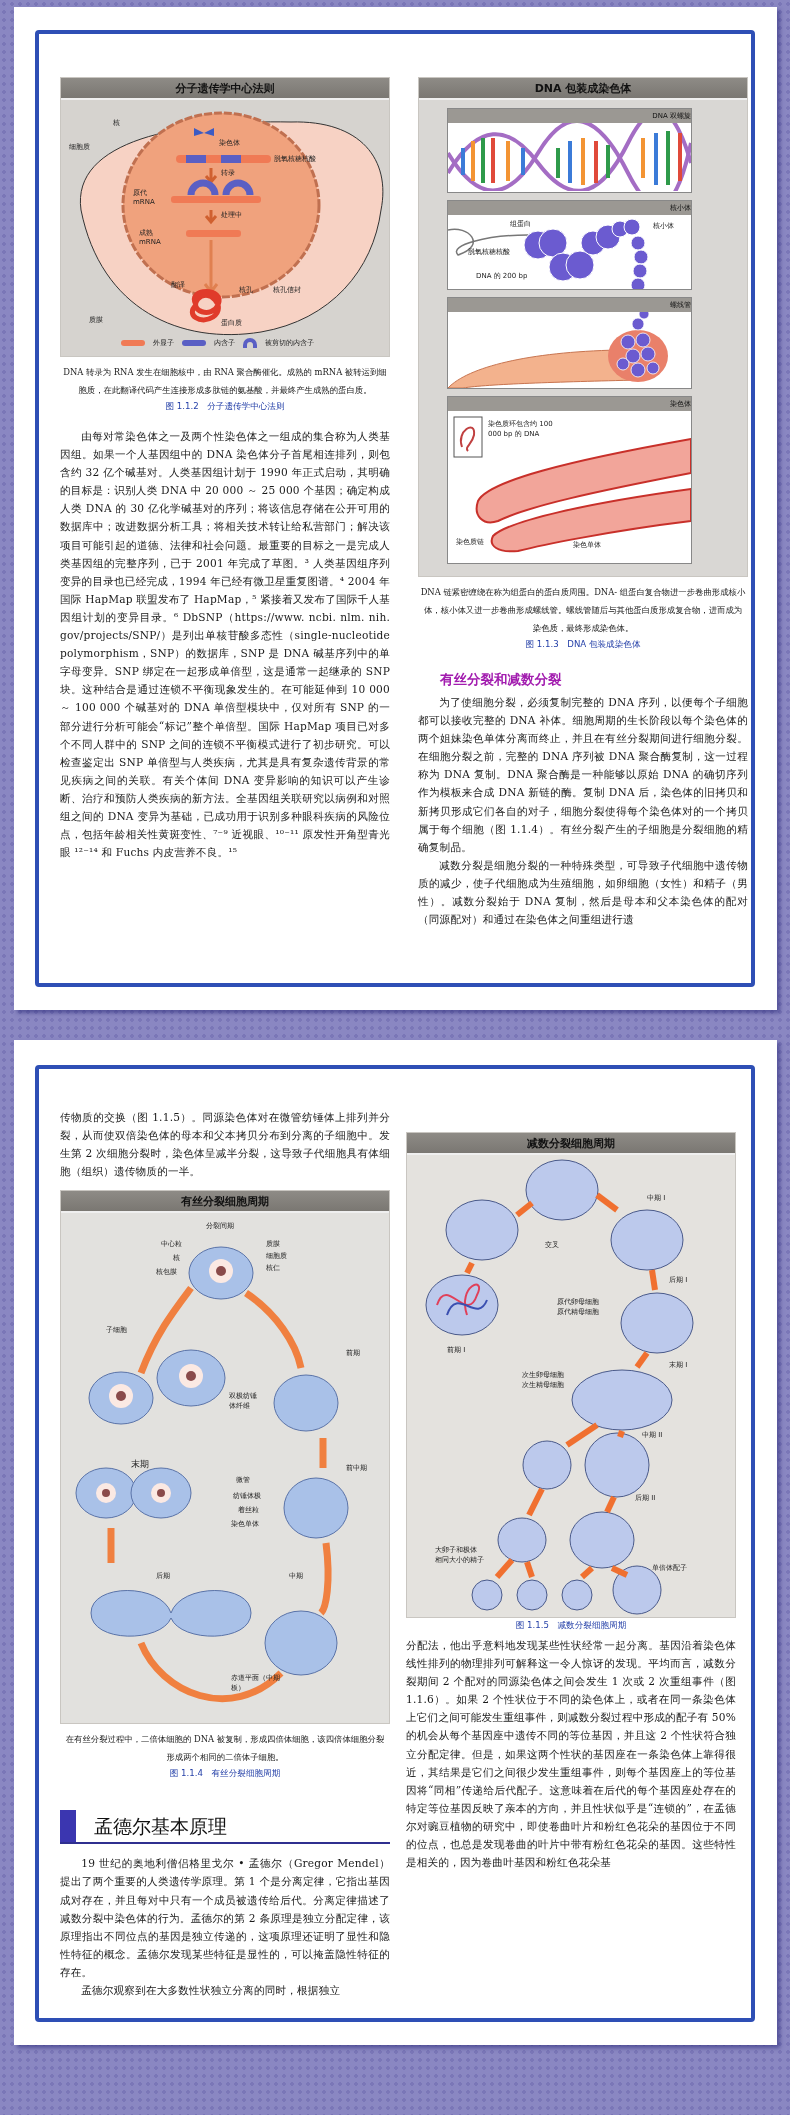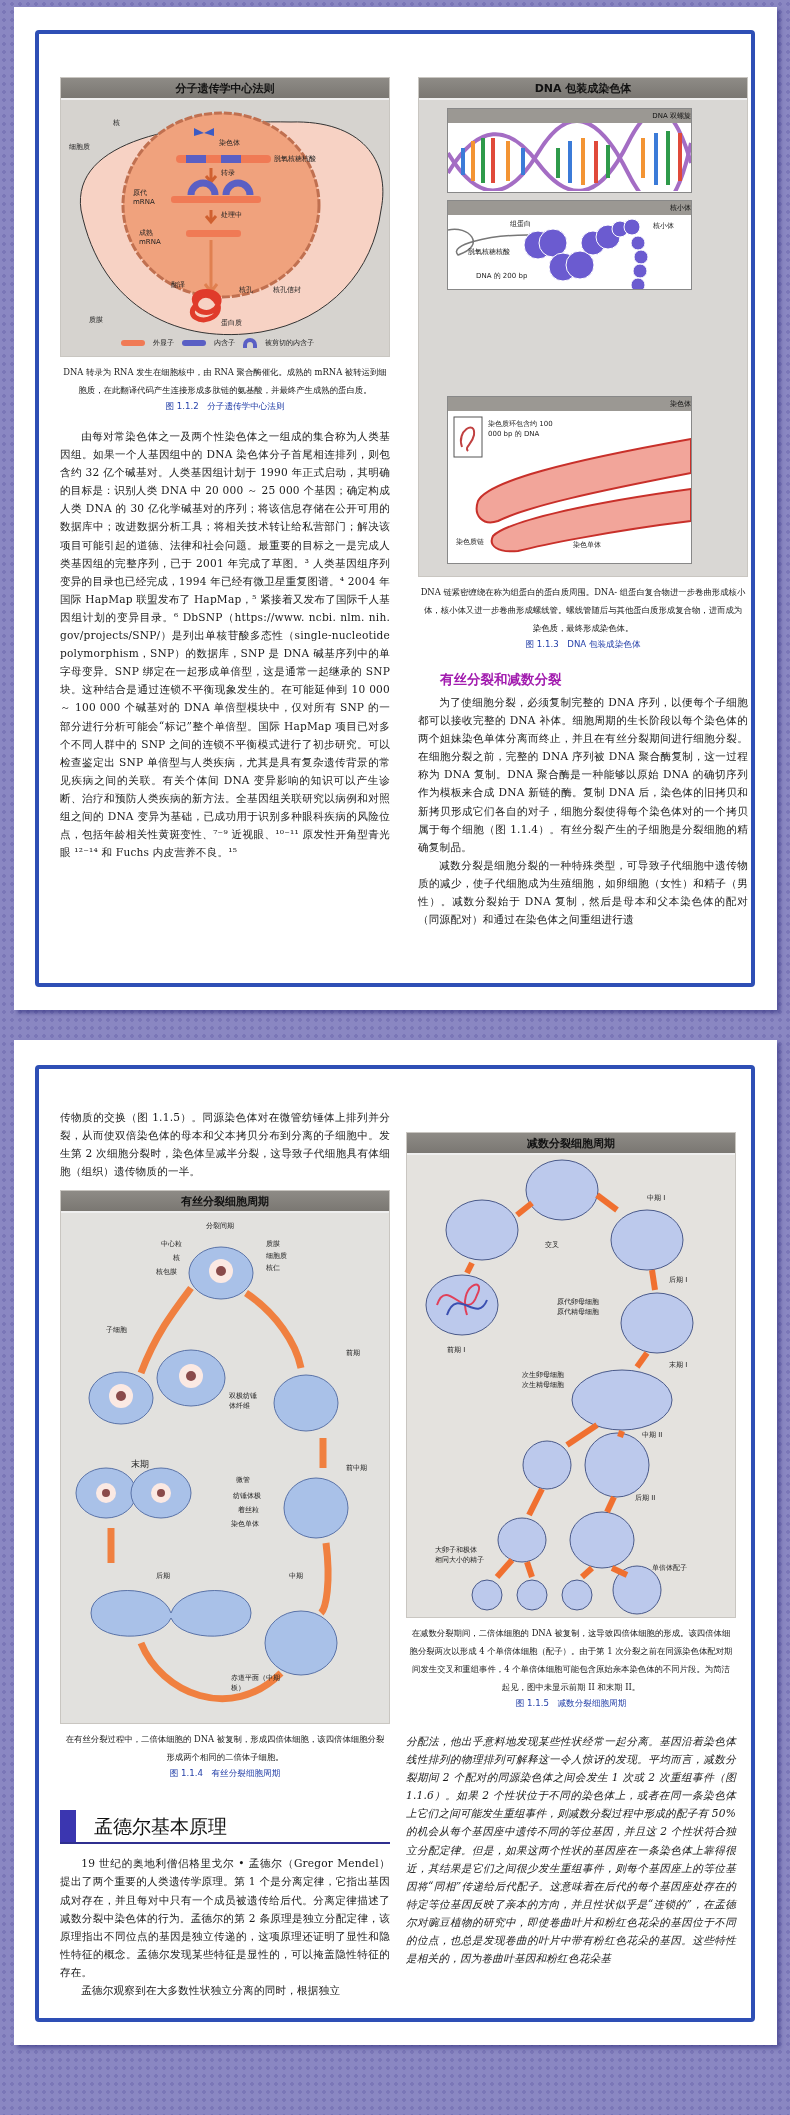--- a/index.html
+++ b/index.html
@@ -189,20 +189,38 @@
                   <circle cx="190" cy="28" r="7"></circle>
                 <circle cx="193" cy="42" r="7"></circle>
                   <circle cx="192" cy="56" r="7"></circle>
                   <circle cx="190" cy="70" r="7"></circle>
               </g>
             </svg>
             <span class="lbl" style="left:62px;top:18px;">组蛋白</span>
             <span class="lbl" style="left:205px;top:20px;">核小体</span>
             <span class="lbl" style="left:20px;top:46px;">脱氧核糖核酸</span>
             <span class="lbl" style="left:28px;top:70px;">DNA 的 200 bp</span>
+          </div>
+          <div class="sub-panel" style="top:197px; height:92px;">
+            <div class="sub-head">螺线管</div>
+            <svg width="243" height="76" viewBox="0 0 243 76">
+              <path d="M0,76 C20,55 80,40 170,38 L190,68 C110,70 40,72 15,76 Z" fill="#f3b28d" stroke="#c8744f"></path>
+              <ellipse cx="190" cy="44" rx="30" ry="26" fill="#e9806a"></ellipse>
+              <g fill="#6b5bd0" stroke="#fff" stroke-width="0.8">
+                <circle cx="180" cy="30" r="7"></circle>
+                  <circle cx="195" cy="28" r="7"></circle>
+                  <circle cx="185" cy="44" r="7"></circle>
+                <circle cx="200" cy="42" r="7"></circle>
+                  <circle cx="190" cy="58" r="7"></circle>
+                  <circle cx="205" cy="56" r="6"></circle>
+                <circle cx="175" cy="52" r="6"></circle>
+                  <circle cx="190" cy="12" r="6"></circle>
+                  <circle cx="196" cy="2" r="5"></circle>
+              </g>
+            </svg>
           </div>
           <div class="sub-panel" style="top:296px; height:168px;">
             <div class="sub-head">染色体</div>
             <svg width="243" height="152" viewBox="0 0 243 152">
               <rect x="6" y="6" width="28" height="40" fill="#fff" stroke="#555"></rect>
               <path d="M14,36 C8,20 28,8 26,24 C24,34 16,36 20,40" stroke="#c04040" stroke-width="2" fill="none"></path>
               <path d="M30,90 C40,70 120,50 243,28 L243,62 C150,80 80,95 50,110 C35,115 25,105 30,90 Z" fill="#f2a59a" stroke="#c8302a" stroke-width="2"></path>
               <path d="M45,125 C60,110 140,92 243,78 L243,110 C160,120 90,135 70,140 C50,142 40,135 45,125 Z" fill="#f2a59a" stroke="#c8302a" stroke-width="2"></path>
             </svg>
             <span class="lbl" style="left:40px;top:22px; width:80px; white-space:normal;">染色质环包含约 100 000 bp 的 DNA</span>
@@ -358,21 +376,20 @@
           <span class="lbl" style="left:262px;top:205px;">末期 I</span>
           <span class="lbl" style="left:115px;top:215px; white-space:pre;">次生卵母细胞
 次生精母细胞</span>
           <span class="lbl" style="left:235px;top:275px;">中期 II</span>
           <span class="lbl" style="left:228px;top:338px;">后期 II</span>
           <span class="lbl" style="left:28px;top:390px; white-space:pre;">大卵子和极体
 相同大小的精子</span>
           <span class="lbl" style="left:245px;top:408px;">单倍体配子</span>
         </div>
       </div>
-      <div class="fig-caption">在减数分裂期间，二倍体细胞的 DNA 被复制，这导致四倍体细胞的形成。该四倍体细胞分裂两次以形成 4 个单倍体细胞（配子）。由于第 1 次分裂之前在同源染色体配对期间发生交叉和重组事件，4 个单倍体细胞可能包含原始亲本染色体的不同片段。为简洁起见，图中未显示前期 II 和末期 II。</div>
       <div class="fig-label">图 1.1.5　减数分裂细胞周期</div>
     </div>
 
-    <div class="body-text" style="margin-top:22px;font-style:italic;">
+    <div class="body-text" style="margin-top:4px;">
       <p class="noindent">分配法，他出乎意料地发现某些性状经常一起分离。基因沿着染色体线性排列的物理排列可解释这一令人惊讶的发现。平均而言，减数分裂期间 2 个配对的同源染色体之间会发生 1 次或 2 次重组事件（图 1.1.6）。如果 2 个性状位于不同的染色体上，或者在同一条染色体上它们之间可能发生重组事件，则减数分裂过程中形成的配子有 50% 的机会从每个基因座中遗传不同的等位基因，并且这 2 个性状符合独立分配定律。但是，如果这两个性状的基因座在一条染色体上靠得很近，其结果是它们之间很少发生重组事件，则每个基因座上的等位基因将“同相”传递给后代配子。这意味着在后代的每个基因座处存在的特定等位基因反映了亲本的方向，并且性状似乎是“连锁的”，在孟德尔对豌豆植物的研究中，即使卷曲叶片和粉红色花朵的基因位于不同的位点，也总是发现卷曲的叶片中带有粉红色花朵的基因。这些特性是相关的，因为卷曲叶基因和粉红色花朵基</p>
     </div>
   </div>
 </div>
 
 </body></html>

